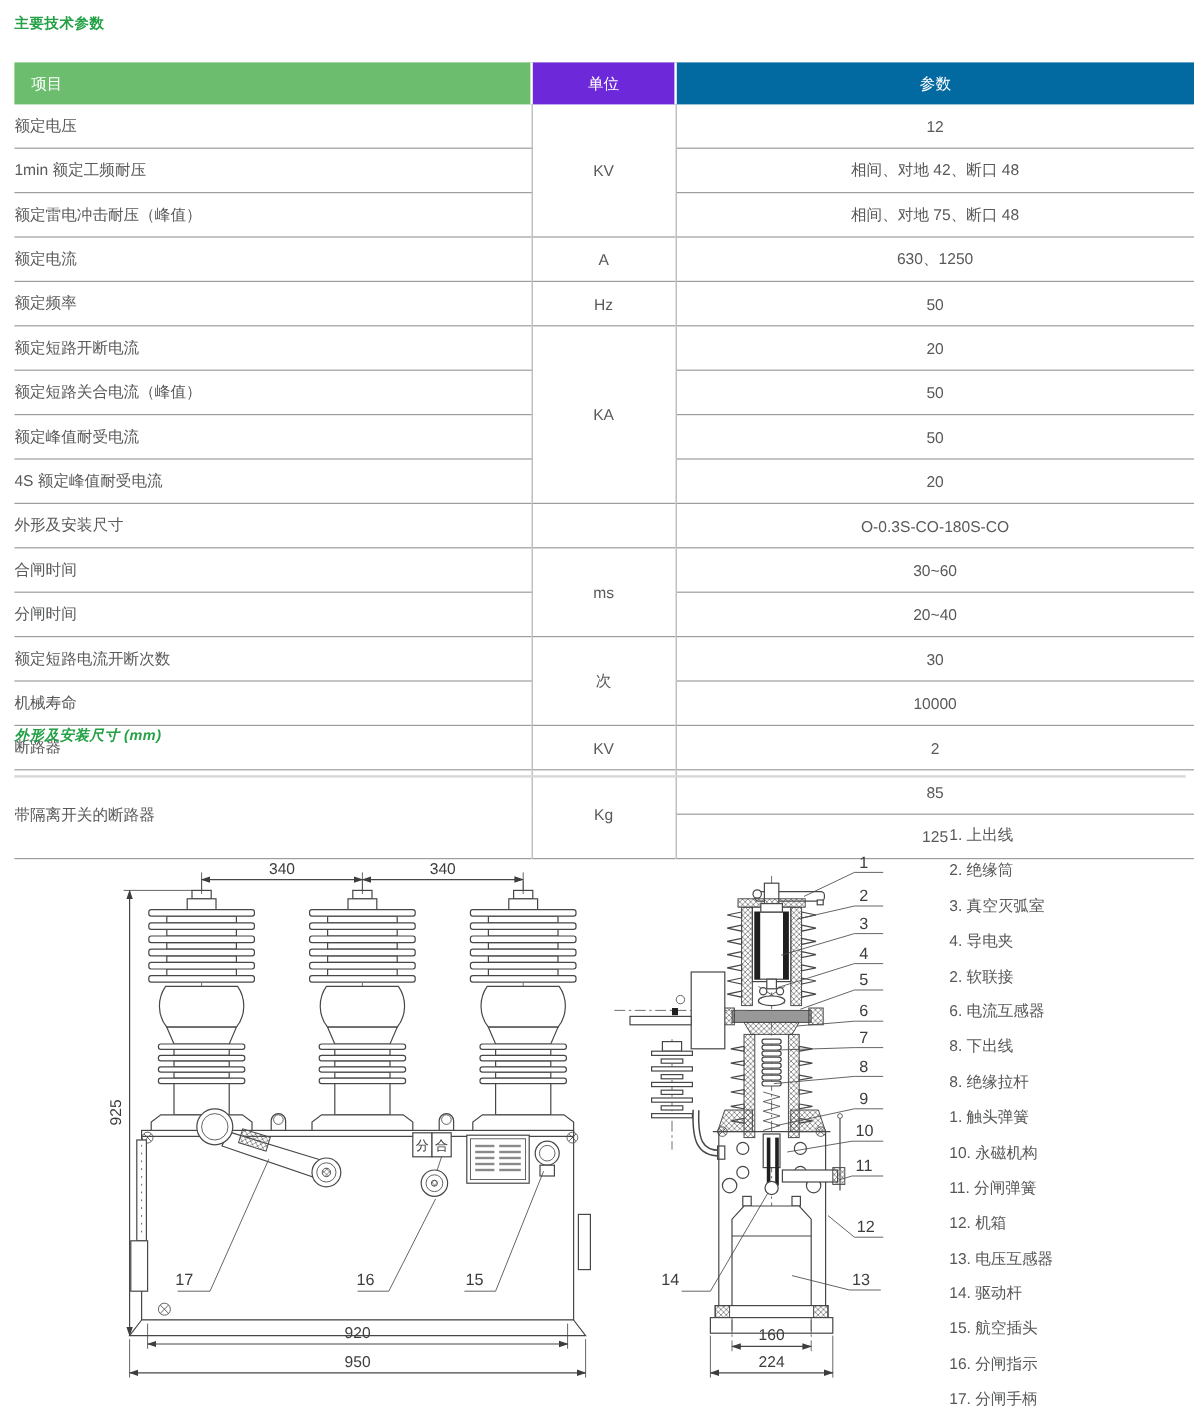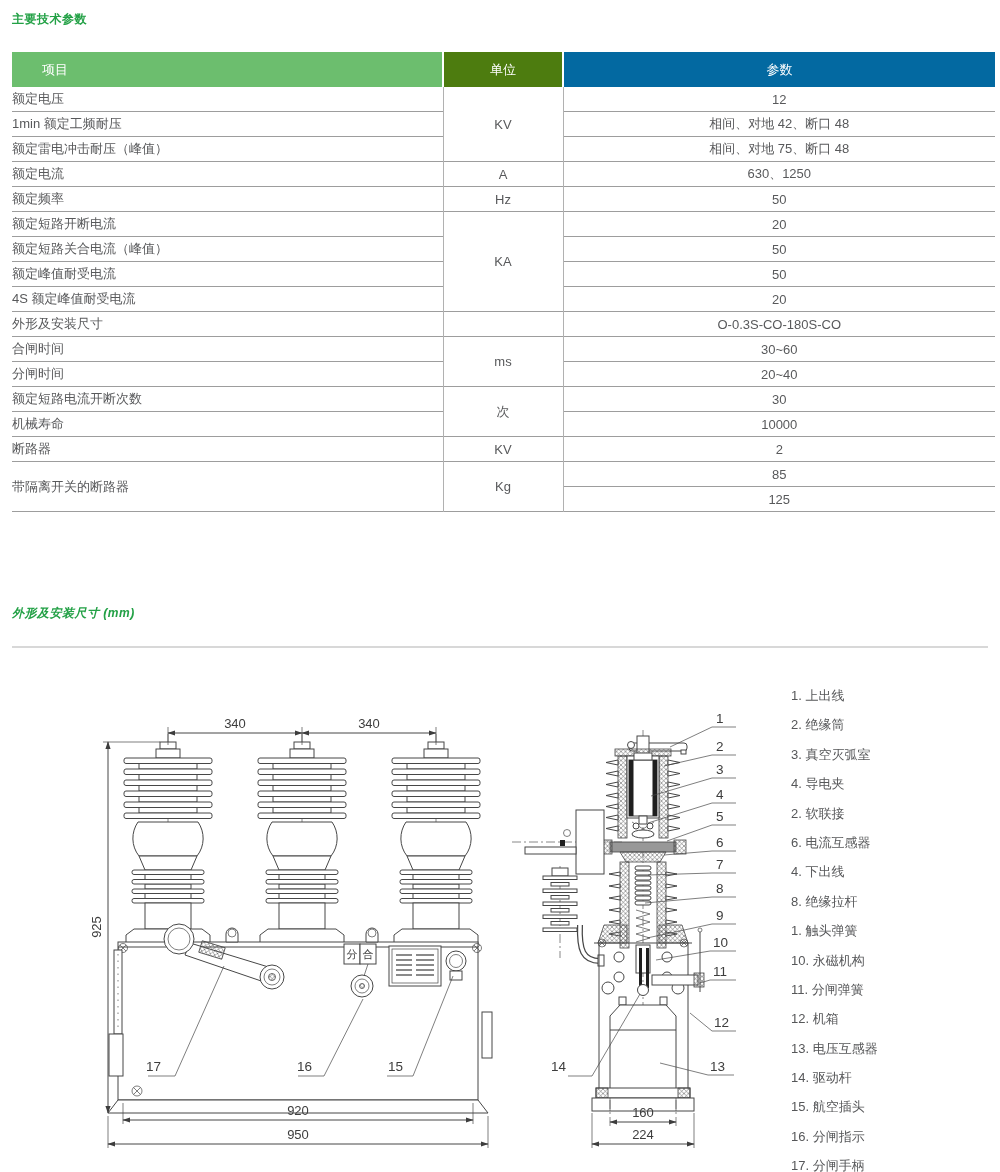--- a/index.html
+++ b/index.html
@@ -13,23 +13,23 @@
   #title2 { top:605px; }
   .divider { position:absolute; left:12px; top:646px; width:976px; height:2px; background:#d8d8d8; }
 
   table.spec {
     position:absolute; left:12px; top:52px; width:983px;
     border-collapse:collapse; table-layout:fixed;
     font-size:13px; color:#58595b;
     border-bottom:1px solid #9d9d9d;
   }
   .spec thead th { color:#fff; font-weight:normal; height:33px; font-size:13px; }
-  .spec th.h-item { text-align:left; padding-left:30px; }
+  .spec th.h-item { text-align:left; padding-left:14px; }
   .spec th + th { border-left:2px solid #ffffff; }
-  .spec td { height:24px; border-top:1px solid #9d9d9d; padding:0; }
+  .spec td { height:36px; border-top:1px solid #9d9d9d; padding:0; }
   .spec tbody tr:first-child td { border-top:none; }
   .c-item { text-align:left; padding-left:14px; }
   .c-unit, .c-value { text-align:center; border-left:1px solid #b1b1b1; }
 
   .legend { position:absolute; left:791px; top:681px; font-size:13px; color:#565759; }
   .legend-item { height:29.4px; line-height:29.4px; white-space:nowrap; }
 
   svg.drawing { position:absolute; left:0; top:650px; }
   .ln { stroke:#474747; stroke-width:1; fill:none; }
   .fw { stroke:#474747; stroke-width:1; fill:#ffffff; }
@@ -50,21 +50,21 @@
 
 <table class="spec">
   <colgroup>
       <col style="width:431px">
       <col style="width:120px">
       <col style="width:432px">
     </colgroup>
   <thead>
     <tr>
       <th class="h-item" style="background: rgb(108, 190, 110); color: rgb(255, 255, 255);">项目</th>
-      <th style="background: #4d7c0f; color: rgb(255, 255, 255);">单位</th>
+      <th style="background: #6d28d9; color: rgb(255, 255, 255);">单位</th>
       <th style="background: #0369a1; color: rgb(255, 255, 255);">参数</th>
     </tr>
   </thead>
   <tbody>
       <tr>
         <td class="c-item">额定电压</td>
         <td class="c-unit" rowspan="3">KV</td>
         <td class="c-value">12</td>
       </tr>
       <tr>
@@ -453,21 +453,21 @@
   </g>
 </svg>
 
 <div class="legend">
     <div class="legend-item">1. 上出线</div>
     <div class="legend-item">2. 绝缘筒</div>
     <div class="legend-item">3. 真空灭弧室</div>
     <div class="legend-item">4. 导电夹</div>
     <div class="legend-item">2. 软联接</div>
     <div class="legend-item">6. 电流互感器</div>
-    <div class="legend-item">4. 下出线</div>
+    <div class="legend-item">8. 下出线</div>
     <div class="legend-item">8. 绝缘拉杆</div>
     <div class="legend-item">1. 触头弹簧</div>
     <div class="legend-item">10. 永磁机构</div>
     <div class="legend-item">11. 分闸弹簧</div>
     <div class="legend-item">12. 机箱</div>
     <div class="legend-item">13. 电压互感器</div>
     <div class="legend-item">14. 驱动杆</div>
     <div class="legend-item">15. 航空插头</div>
     <div class="legend-item">16. 分闸指示</div>
     <div class="legend-item">17. 分闸手柄</div>

